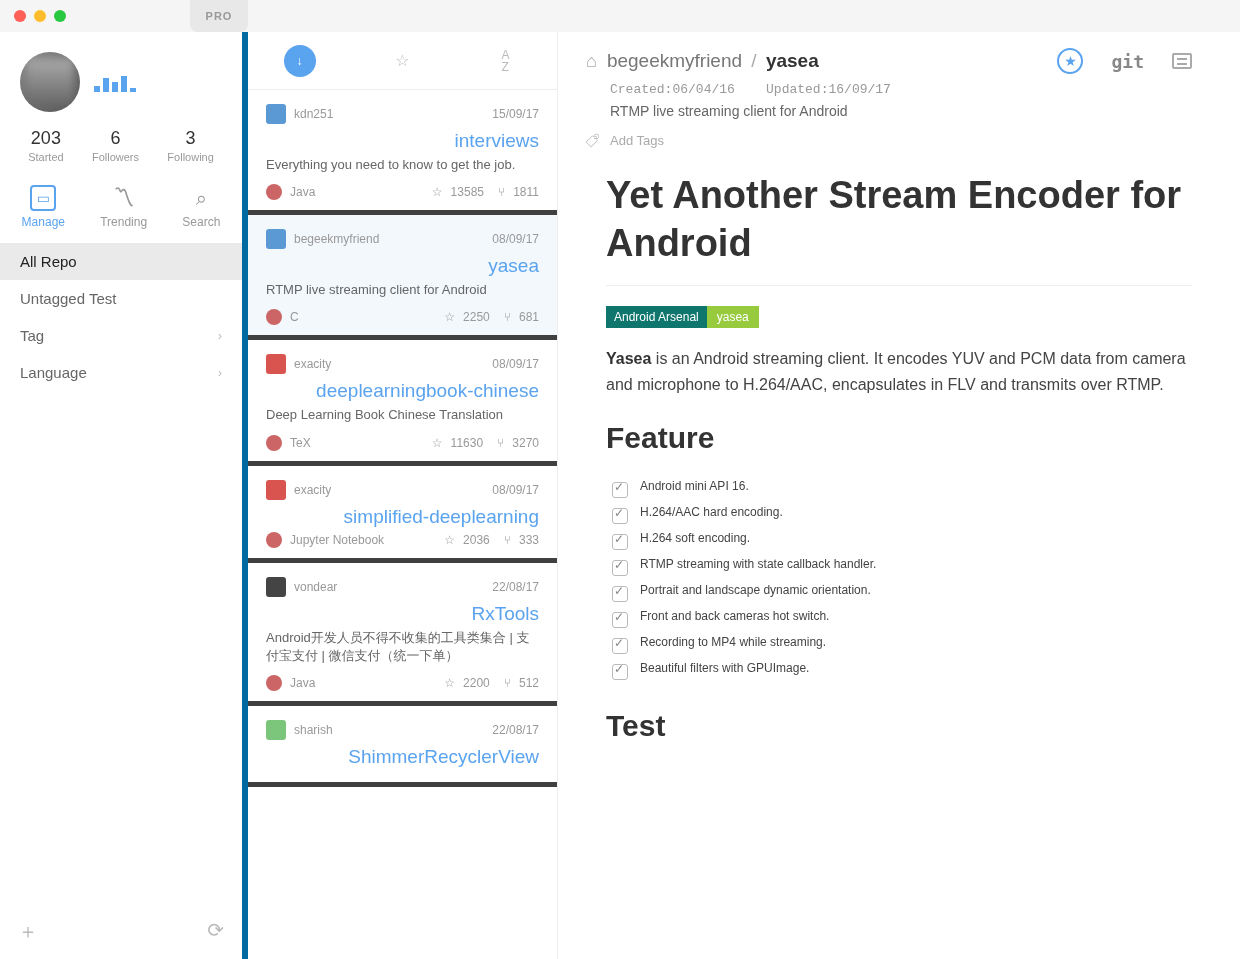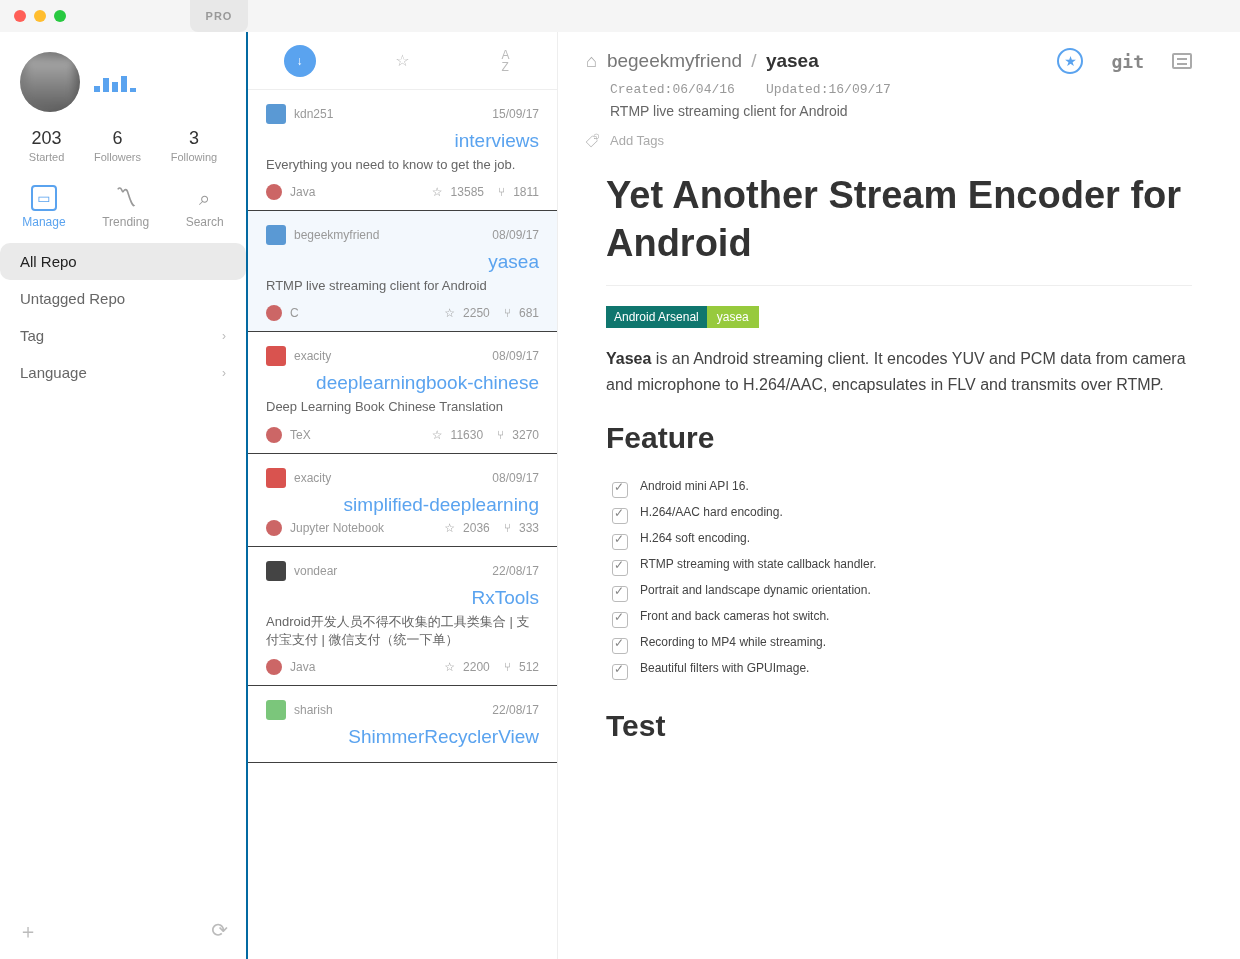--- a/index.html
+++ b/index.html
@@ -3,48 +3,48 @@
 <meta charset="utf-8">
 <style>
   * { box-sizing: border-box; margin: 0; padding: 0; }
   html, body { height: 100%; width: 1240px; font-family: -apple-system, "Helvetica Neue", Arial, sans-serif; color: #333; background:#fff; overflow:hidden;}
   .titlebar { height: 32px; display:flex; align-items:center; padding-left:14px; background:#f5f5f5; position:relative;}
   .tl-dot { width:12px; height:12px; border-radius:50%; margin-right:8px;}
   .red{background:#ff5f57;} .yellow{background:#ffbd2e;} .green{background:#28c940;}
   .pro-tab { position:absolute; left:190px; top:0; height:32px; width:58px; background:#e8e8e8; border-radius:0 0 8px 8px; display:flex; align-items:center; justify-content:center; font-size:11px; color:#999; font-weight:600; letter-spacing:1px;}
   .app { display:flex; height:calc(100% - 32px); }
   
-  .sidebar { width:248px; flex:0 0 248px; border-right:2px solid #0369a1; display:flex; flex-direction:column;}
+  .sidebar { width:248px; flex:0 0 248px; border-right:6px solid #0369a1; display:flex; flex-direction:column;}
   .profile { padding:20px 20px 10px 20px; display:flex; align-items:center; gap:14px;}
   .avatar { width:60px; height:60px; border-radius:50%; background:linear-gradient(135deg,#888,#555); position:relative; overflow:hidden;}
   .avatar::after{content:""; position:absolute; inset:6px; background:linear-gradient(180deg,#aaa,#666); filter:blur(4px);}
   .graph { width:50px; height:20px; display:flex; align-items:flex-end; gap:3px;}
   .graph span{ width:6px; background:#5aa3ef; }
   .stats { display:flex; justify-content:space-around; padding:6px 14px 14px 14px;}
   .stat { text-align:center; cursor:pointer;}
   .stat .num{ font-size:18px; color:#333;}
   .stat .lbl{ font-size:11px; color:#999; margin-top:2px;}
   .tabs { display:flex; justify-content:space-around; padding:8px 4px 14px 4px;}
   .tab { text-align:center; cursor:pointer; color:#5aa3ef; font-size:12px;}
   .tab.dim{ color:#999;}
   .tab-icon{ width:26px; height:26px; border:2px solid currentColor; border-radius:6px; margin:0 auto 4px auto; display:flex; align-items:center; justify-content:center; font-size:14px;}
   .tab .ti-folder{ border-radius:4px;}
   .tab .ti-line{ border:none; font-size:22px;}
   .tab .ti-search{ border:none; font-size:20px;}
   .navlist .navitem{ padding:10px 20px; font-size:15px; color:#666; cursor:pointer; display:flex; justify-content:space-between; align-items:center;}
-  .navlist .navitem.active{ background:#eaeaea; color:#222;border-radius:10px;}
+  .navlist .navitem.active{ background:#eaeaea; color:#222;}
   .chev{ color:#bbb; font-size:12px;}
   .sidebar-footer{ margin-top:auto; padding:14px 18px; display:flex; justify-content:space-between; color:#bbb; font-size:20px;}
   
   .midcol{ width:310px; flex:0 0 310px; border-right:1px solid #eee; display:flex; flex-direction:column;}
   .midtabs{ height:58px; display:flex; align-items:center; justify-content:space-around; border-bottom:1px solid #eee;}
   .midtab{ width:32px; height:32px; border-radius:50%; display:flex; align-items:center;justify-content:center; color:#bbb; cursor:pointer; font-size:16px;}
   .midtab.active{ background:#5aa3ef; color:#fff; font-size:12px;}
   .list{ overflow-y:auto; flex:1;}
-  .card{ padding:14px 18px 10px 18px; border-bottom:1px solid #404040; cursor:pointer;}
+  .card{ padding:14px 18px 10px 18px; border-bottom:5px solid #404040; cursor:pointer;}
   .card.selected{ background:#f3f8fd;}
   .card-head{ display:flex; align-items:center; gap:8px; font-size:12px; color:#999;}
   .card-head .owner{ flex:0 0 auto;}
   .card-head .date{ margin-left:auto; }
   .mini-ava{ width:20px; height:20px; background:#bbb; border-radius:3px; display:inline-block;}
   .mini-ava.r{background:#d9534f;} .mini-ava.b{background:#5a99d4;} .mini-ava.g{background:#7bc67b;} .mini-ava.k{background:#444;}
   .repo-title{ font-size:19px; color:#5aa3ef; margin:6px 0 4px 0; font-weight:500;text-align:right;}
   .repo-desc{ font-size:13px; color:#666; line-height:1.4; margin-bottom:10px; max-height:38px; overflow:hidden;}
   .card-foot{ display:flex; align-items:center; gap:8px; font-size:12px; color:#999;}
   .lang-dot{ width:16px; height:16px; border-radius:50%; background:#c66; display:inline-flex; align-items:center;justify-content:center; font-size:9px; color:#fff;}
@@ -132,21 +132,21 @@
       <div class="tab dim">
         <div class="tab-icon ti-search">⌕</div>
         <span>Search</span>
       </div>
     </div>
     <div class="navlist">
       <div class="navitem active">
           <span>All Repo</span>
         </div>
       <div class="navitem">
-          <span>Untagged Repo</span>
+          <span>Untagged Test</span>
         </div>
       <div class="navitem">
           <span>Tag</span>
           <span class="chev">›</span>
         </div>
       <div class="navitem">
           <span>Language</span>
           <span class="chev">›</span>
         </div>
     </div>

